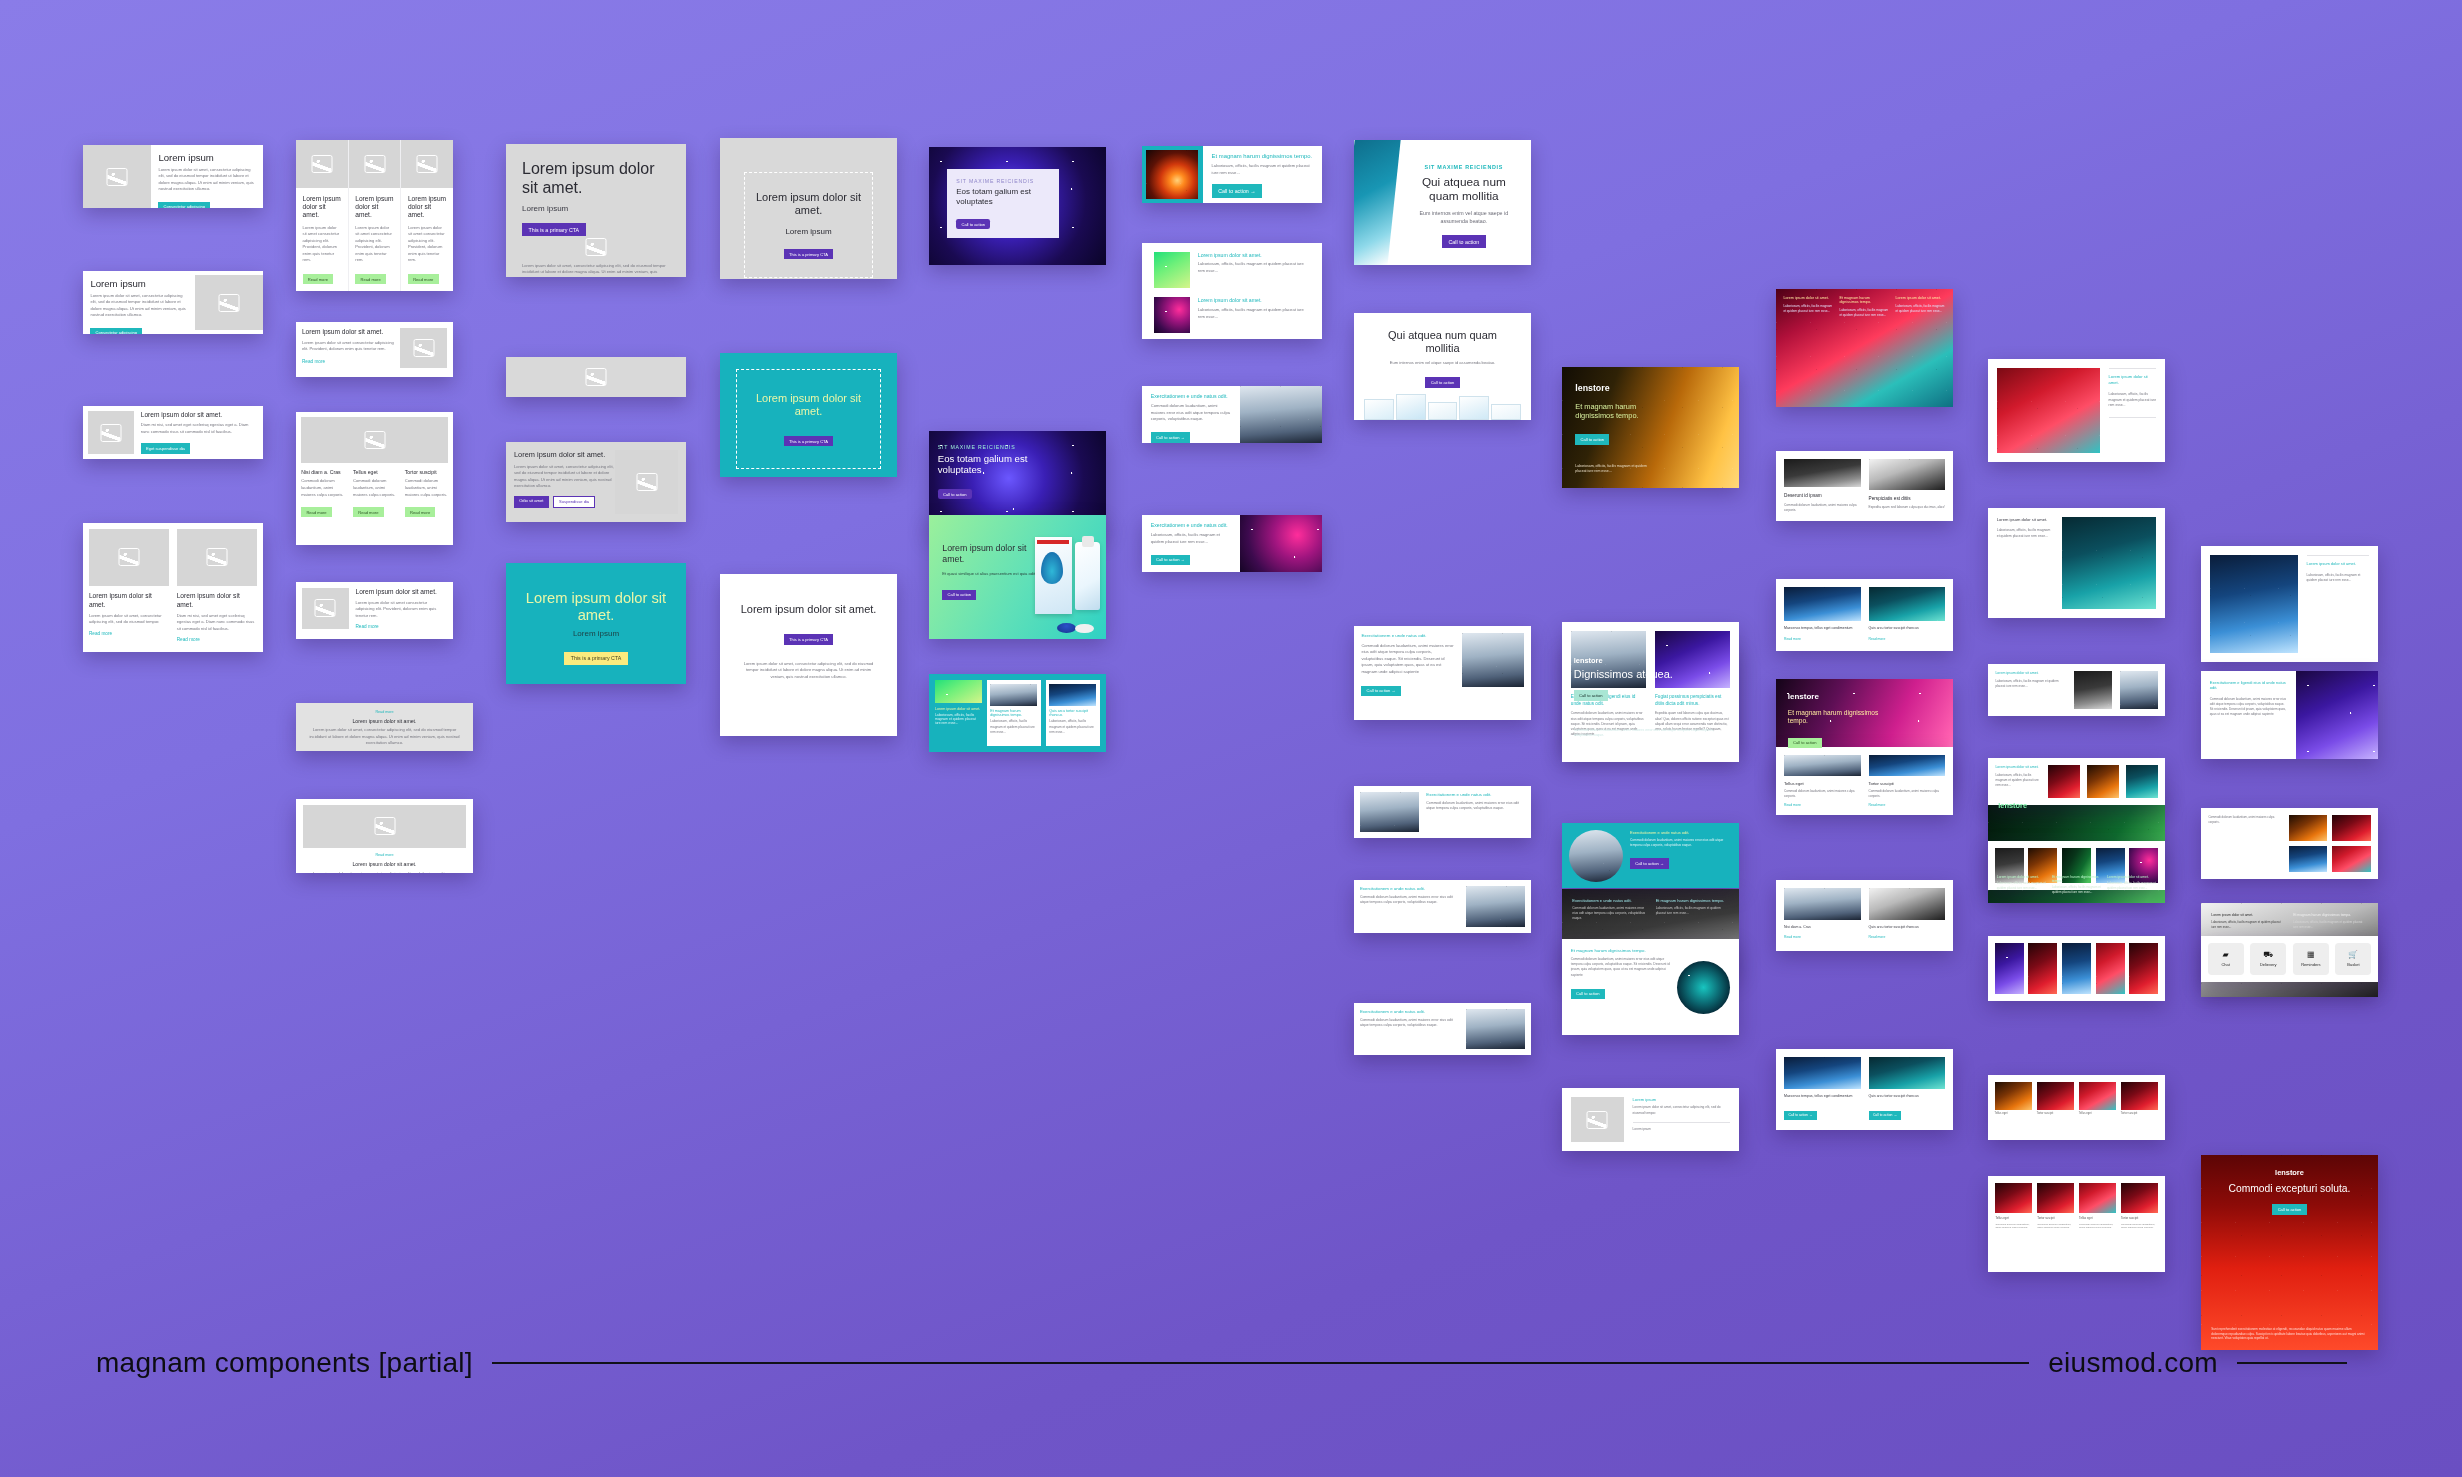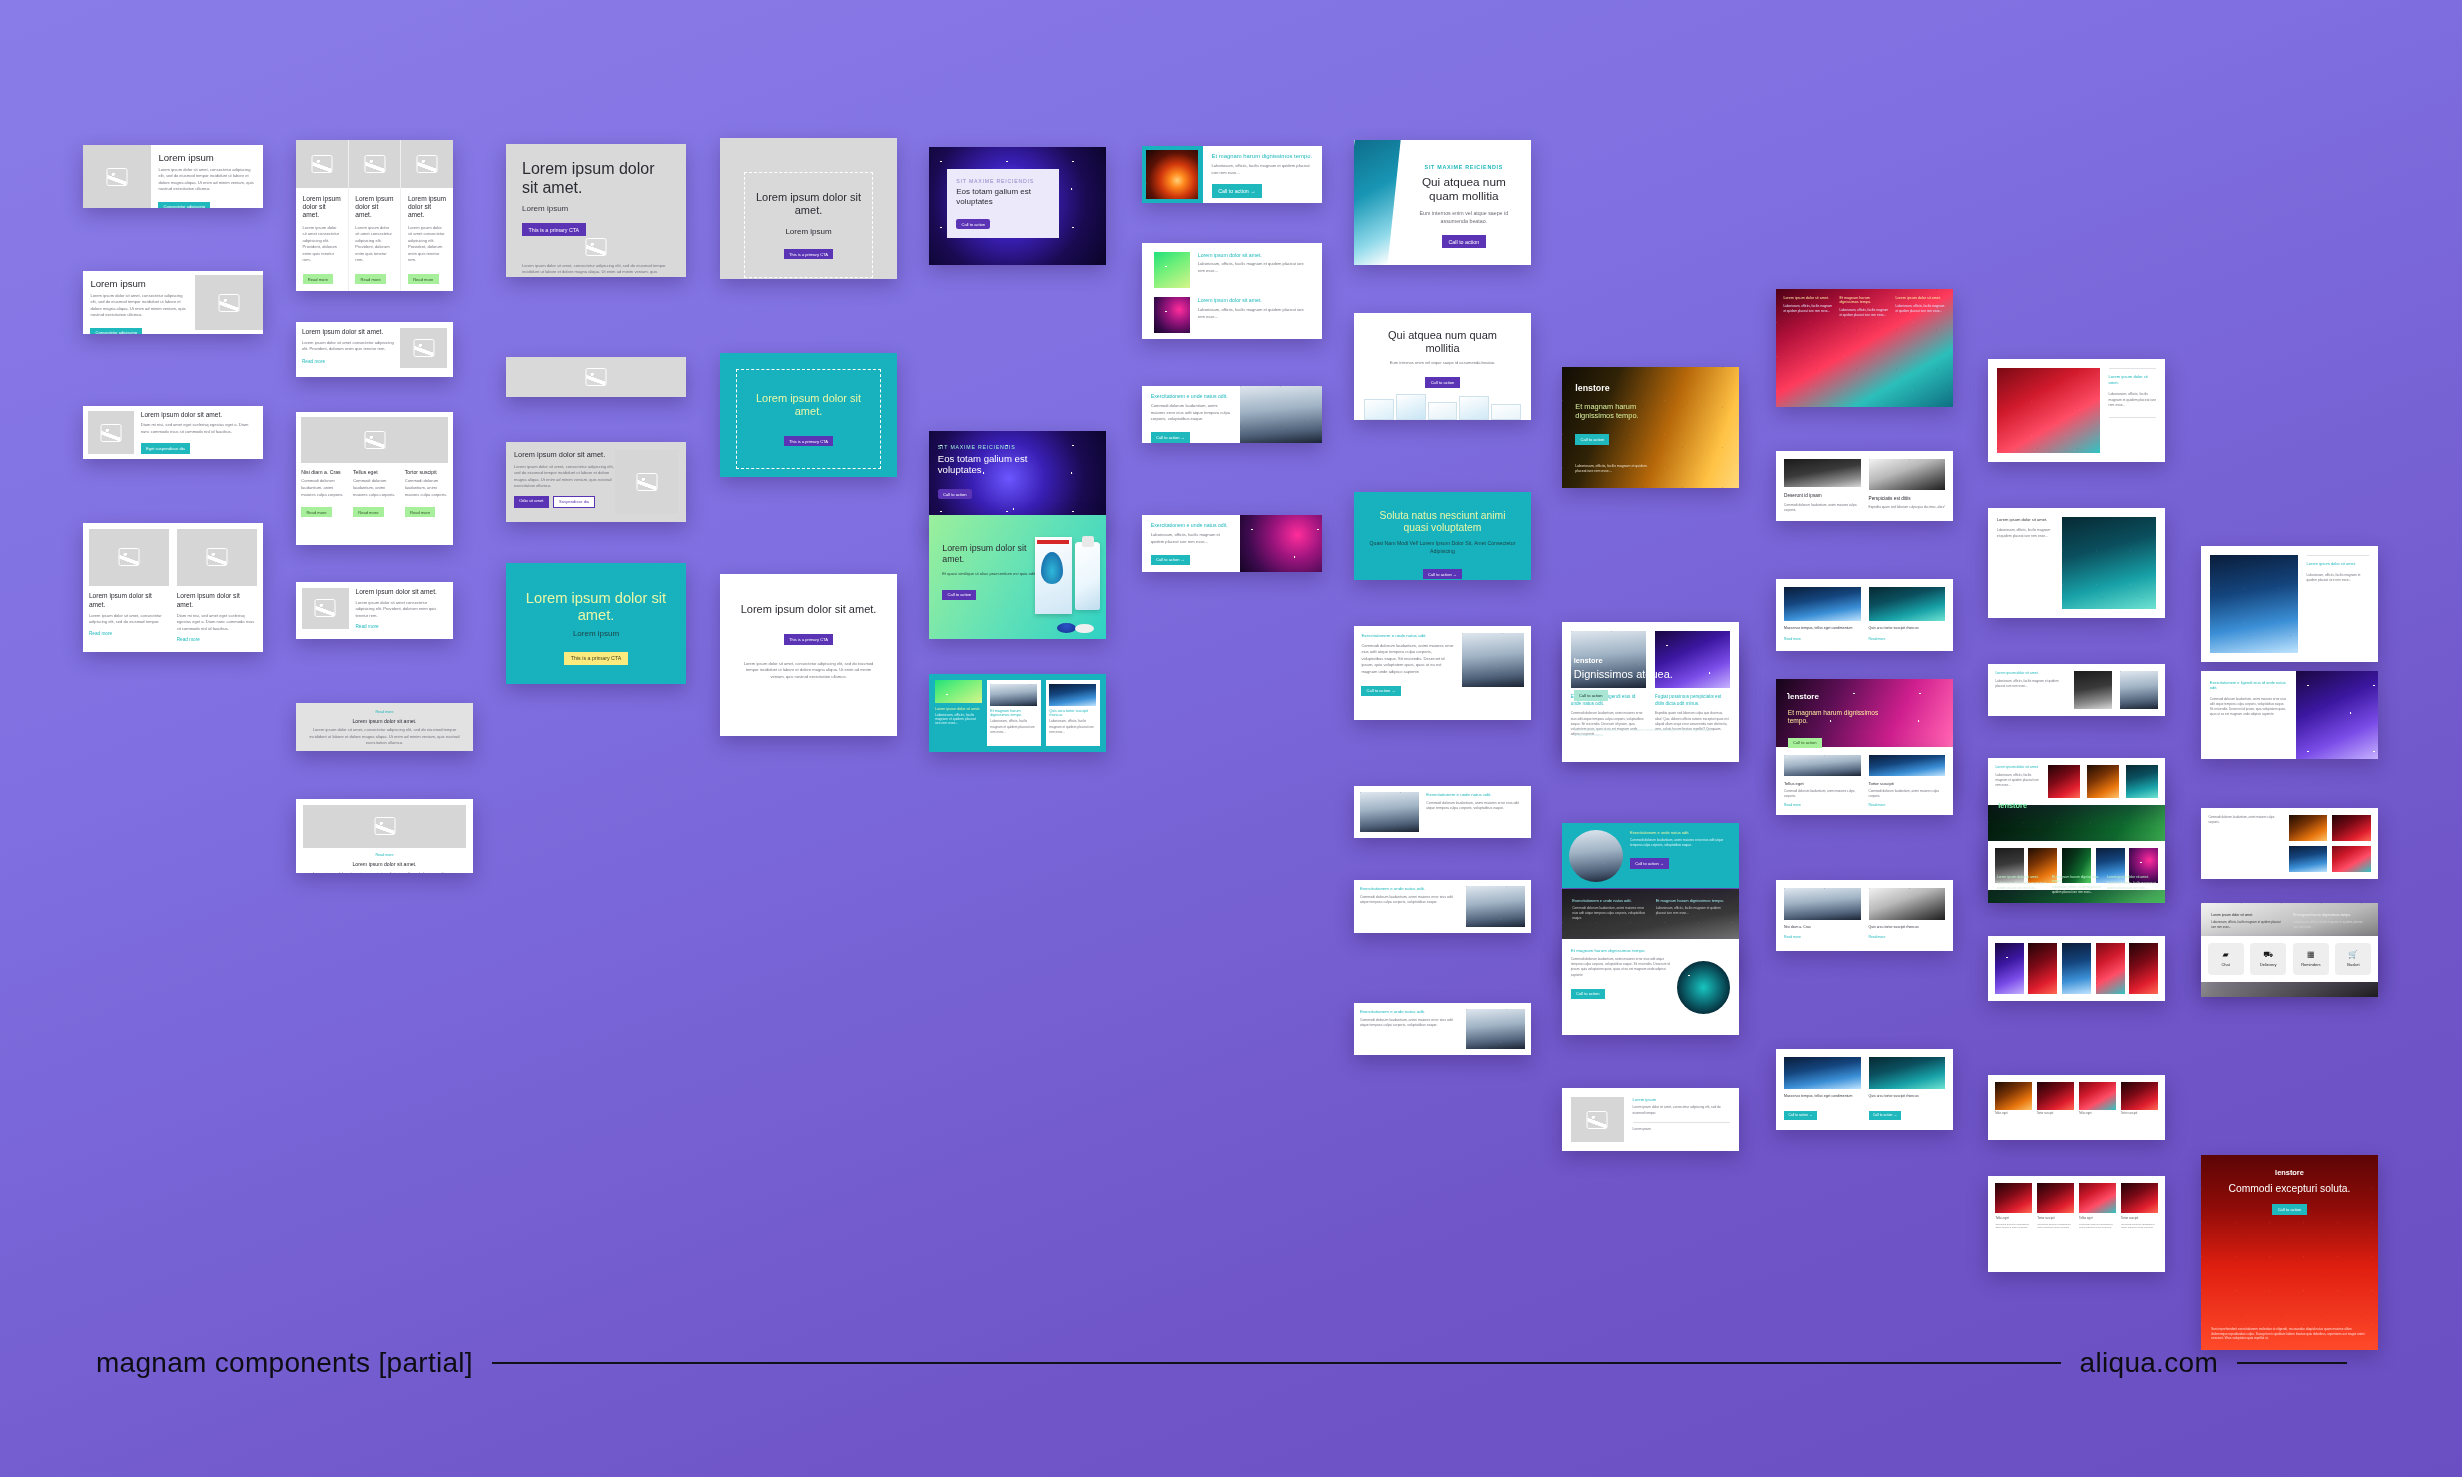--- a/index.html
+++ b/index.html
@@ -465,27 +465,20 @@
     </div>
     <div class="flexrow" style="position:absolute; left:0; right:0; bottom:0; height:29.4px; gap:2.2px; padding:0 10.3px; align-items:flex-end;">
       <div style="flex:1; height:20.6px; background:linear-gradient(160deg,#fff 0%,#d9eef8 100%); border:0.7px solid #cfe2ec;"></div>
       <div style="flex:1; height:26.5px; background:linear-gradient(160deg,#fff 0%,#c9e6f5 100%); border:0.7px solid #cfe2ec;"></div>
       <div style="flex:1; height:17.7px; background:linear-gradient(160deg,#fff 0%,#e3f1f8 100%); border:0.7px solid #cfe2ec;"></div>
       <div style="flex:1; height:23.6px; background:linear-gradient(160deg,#fff 0%,#d0e9f6 100%); border:0.7px solid #cfe2ec;"></div>
       <div style="flex:1; height:16px; background:linear-gradient(160deg,#fff 0%,#e8f4fa 100%); border:0.7px solid #cfe2ec;"></div>
     </div>
   </div>
 
-  <div class="card" style="left:1354px; top:492px; width:177px; height:88px; background:#17b2bd;">
-    <div style="padding:17.7px 14.7px; text-align:center;">
-      <div class="h-md teal-head" style="font-size:10.3px;">Soluta natus nesciunt animi quasi voluptatem</div>
-      <div style="font-size:5.2px; color:#1d4347; margin-top:5.9px; line-height:1.5;">Quasi Nam Modi Vel! Lorem Ipsum Dolor Sit, Amet Consectetur Adipisicing</div>
-      <div style="margin-top:8.8px;"><span class="btn purple sm">Call to action →</span></div>
-    </div>
-  </div>
 
   <div class="card" style="left:1354px; top:626px; width:177px; height:94px;">
     <div class="flexrow" style="height:100%; padding:7.4px;">
       <div class="col" style="flex:1; padding-right:7.4px;">
         <div style="font-size:4.4px; color:#1fb8bc;">Exercitationem e unde natus odit.</div>
         <div class="p-xs" style="margin-top:4.4px;">Commodi dolorum laudantium, animi maiores error eius odit atque tempora culpa corporis, voluptatibus eaque. Sit reiciendis. Deserunt id ipsam, quia voluptatem quos, quas ut ea est magnam unde adipisci sapiente</div>
         <div style="margin-top:5.9px;"><span class="btn sm">Call to action →</span></div>
       </div>
       <div class="art snow" style="width:62px; height:54px;"></div>
     </div>
@@ -915,16 +908,16 @@
         <span class="cap">Basket</span>
       </div>
     </div>
   </div>
 
 </div>
 
 <div class="footer">
   <div class="footer-label">magnam components [partial]</div>
   <div class="rule"></div>
-  <div class="footer-label">aliqua.com</div>
+  <div class="footer-label">eiusmod.com</div>
   <div class="rule short"></div>
 </div>
 
 
 </body></html>

